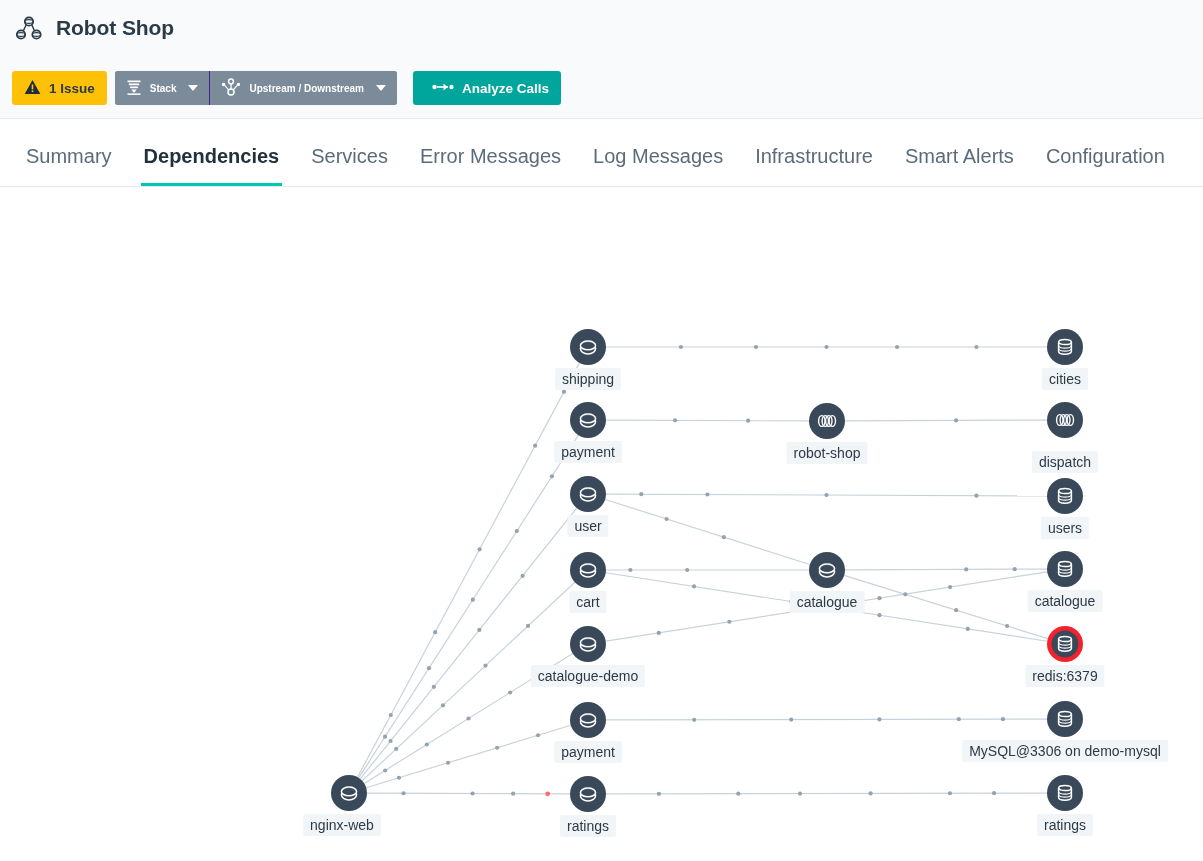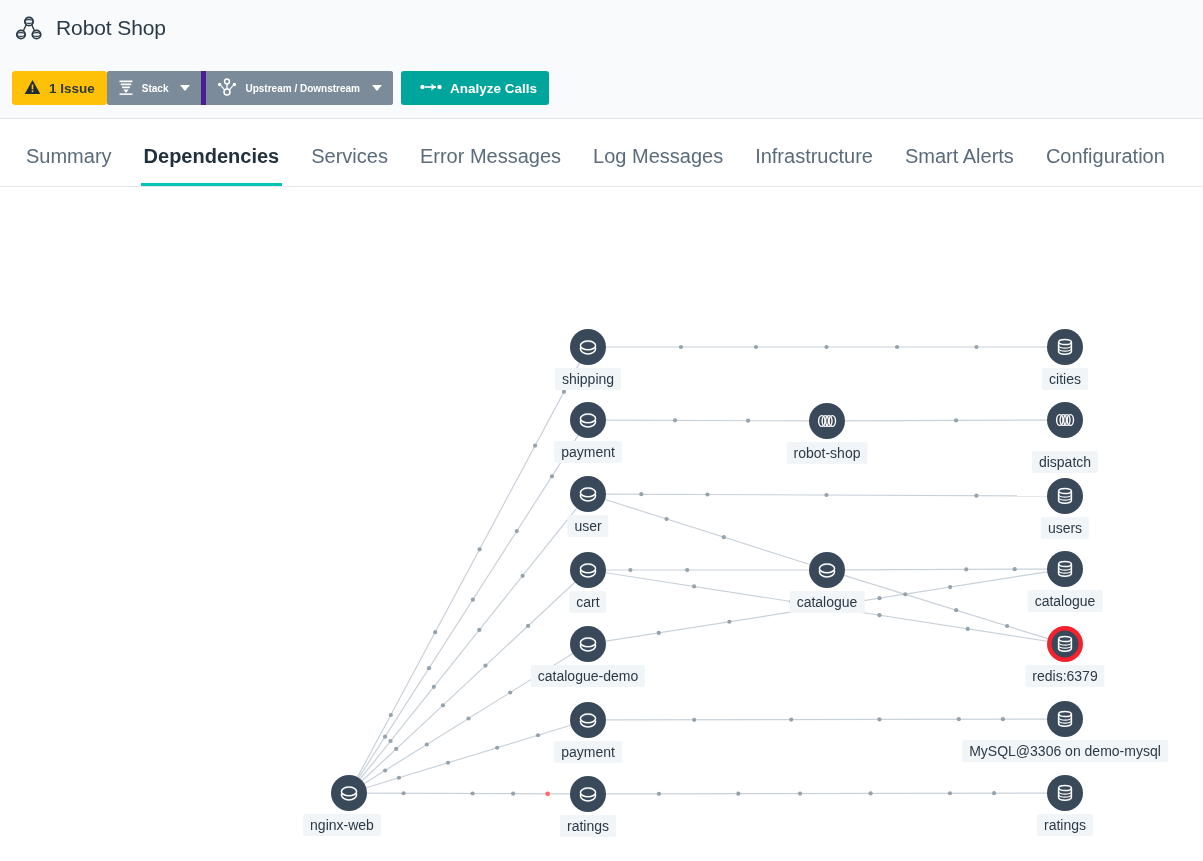--- a/index.html
+++ b/index.html
@@ -19,27 +19,27 @@
     width: 1203px; height: 119px;
     background: #f8fafb;
     border-bottom: 1px solid #e4e8ec;
   }
   .title-row {
     position: absolute; left: 14px; top: 13px;
     display: flex; align-items: center; gap: 12px;
   }
   .app-logo { width: 30px; height: 30px; display: block; }
   .app-title {
-    font-size: 21px; font-weight: normal; color: #2b3a47;
+    font-size: 21px; font-weight: bold; color: #2b3a47;
     letter-spacing: -0.1px; line-height: 30px;
   }
 
   .toolbar {
     position: absolute; left: 12px; top: 71px;
-    display: flex; align-items: stretch; 
+    display: flex; align-items: stretch; gap: 8px;
   }
   .btn {
     display: flex; align-items: center; gap: 8px;
     height: 34px; padding: 0 12px;
     border: none; border-radius: 3px;
     font-size: 13.5px; font-weight: bold;
     cursor: pointer; white-space: nowrap;
     font-family: "Liberation Sans", sans-serif;
   }
   .btn-issue { background: #ffc107; color: #2b3a47; }
@@ -48,21 +48,21 @@
     background: #7b8b9a; border-radius: 3px; overflow: hidden;
   }
   .btn-seg {
     display: flex; align-items: center; gap: 8px;
     height: 34px; padding: 0 11px;
     background: #7b8b9a; color: #ffffff;
     border: none; cursor: pointer;
     font-size: 10px; font-weight: bold;
     font-family: "Liberation Sans", sans-serif;
   }
-  .btn-seg + .btn-seg { border-left: 5px solid #4c1d95; }
+  .btn-seg + .btn-seg { border-left: 1px solid #4c1d95; }
   .btn-analyze { background: #00a59b; color: #ffffff; margin-left: 8px; padding-left: 19px; }
   .caret {
     width: 0; height: 0; margin-left: 4px;
     border-left: 5px solid transparent;
     border-right: 5px solid transparent;
     border-top: 6px solid #ffffff;
   }
 
   
   .tabs {

